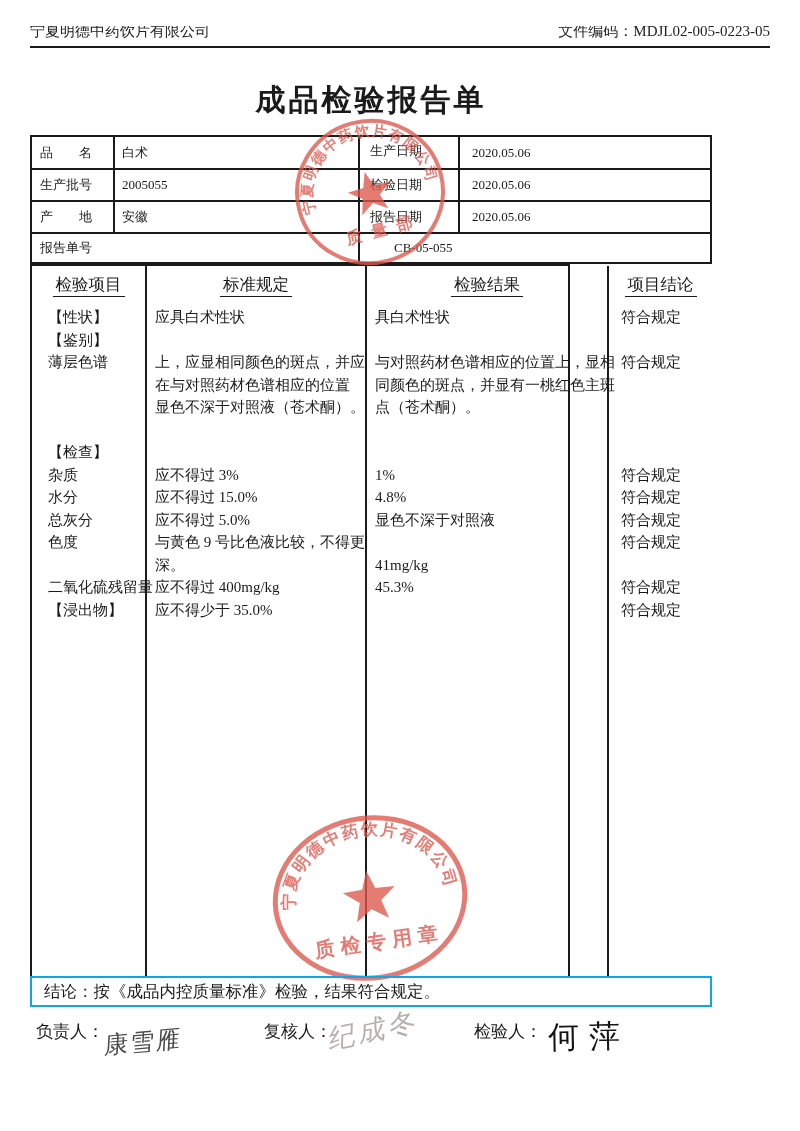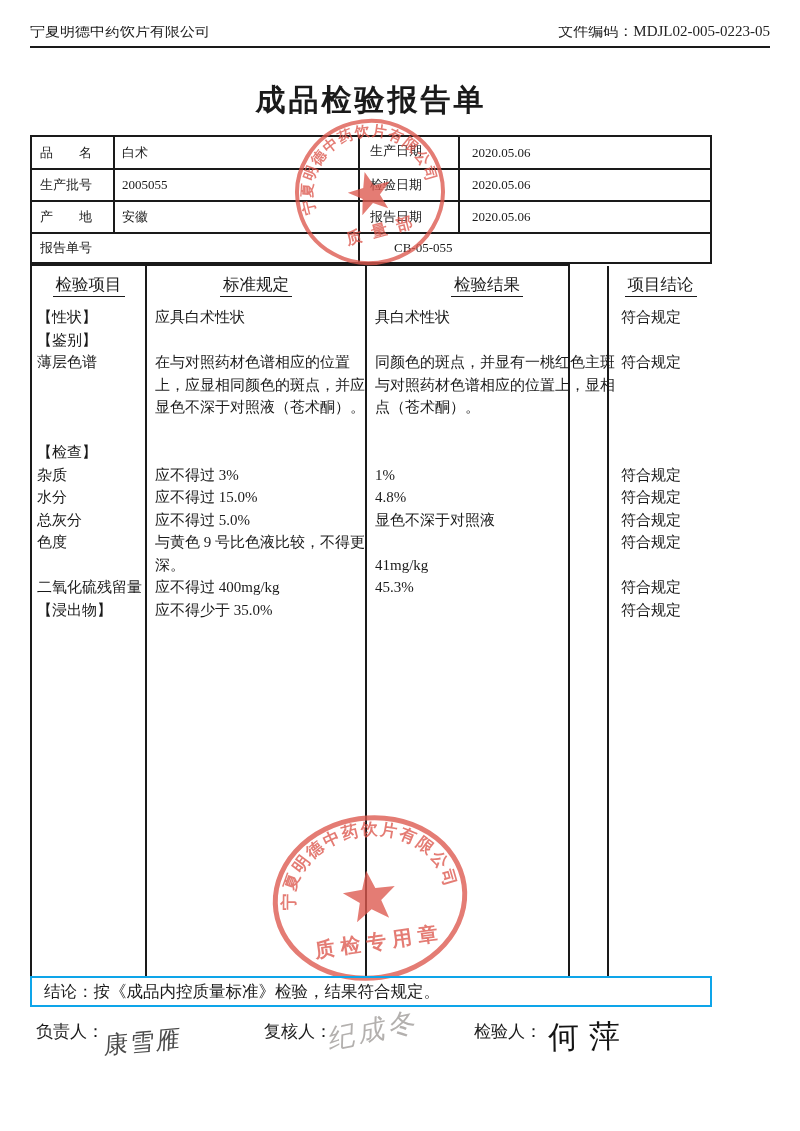--- a/index.html
+++ b/index.html
@@ -91,57 +91,57 @@
 <div class="main-table">
   <div class="vline" style="left:113px"></div>
   <div class="vline" style="left:333px"></div>
   <div class="vline" style="left:575px"></div>
 
   <div class="thead" style="left:0;     width:113px"><span>检验项目</span></div>
   <div class="thead" style="left:115px; width:218px"><span>标准规定</span></div>
   <div class="thead" style="left:335px; width:240px"><span>检验结果</span></div>
   <div class="thead" style="left:577px; width:103px"><span>项目结论</span></div>
 
-  <div class="tcol" style="left:5px;   width:105px">
+  <div class="tcol" style="left:16px;   width:105px">
       <div class="tline">【性状】</div>
       <div class="tline">【鉴别】</div>
       <div class="tline">薄层色谱</div>
       <div class="tline">&nbsp;</div>
       <div class="tline">&nbsp;</div>
       <div class="tline">&nbsp;</div>
       <div class="tline">【检查】</div>
       <div class="tline">杂质</div>
       <div class="tline">水分</div>
       <div class="tline">总灰分</div>
       <div class="tline">色度</div>
       <div class="tline">&nbsp;</div>
       <div class="tline">二氧化硫残留量</div>
       <div class="tline">【浸出物】</div>
     </div>
   <div class="tcol" style="left:123px; width:210px">
       <div class="tline">应具白术性状</div>
       <div class="tline">&nbsp;</div>
+      <div class="tline">上，应显相同颜色的斑点，并应</div>
       <div class="tline">在与对照药材色谱相应的位置</div>
-      <div class="tline">上，应显相同颜色的斑点，并应</div>
       <div class="tline">显色不深于对照液（苍术酮）。</div>
       <div class="tline">&nbsp;</div>
       <div class="tline">&nbsp;</div>
       <div class="tline">应不得过 3%</div>
       <div class="tline">应不得过 15.0%</div>
       <div class="tline">应不得过 5.0%</div>
       <div class="tline">与黄色 9 号比色液比较，不得更</div>
       <div class="tline">深。</div>
       <div class="tline">应不得过 400mg/kg</div>
       <div class="tline">应不得少于 35.0%</div>
     </div>
   <div class="tcol" style="left:343px; width:232px">
       <div class="tline">具白术性状</div>
       <div class="tline">&nbsp;</div>
+      <div class="tline">与对照药材色谱相应的位置上，显相</div>
       <div class="tline">同颜色的斑点，并显有一桃红色主斑</div>
-      <div class="tline">与对照药材色谱相应的位置上，显相</div>
       <div class="tline">点（苍术酮）。</div>
       <div class="tline">&nbsp;</div>
       <div class="tline">&nbsp;</div>
       <div class="tline">1%</div>
       <div class="tline">4.8%</div>
       <div class="tline">显色不深于对照液</div>
       <div class="tline">&nbsp;</div>
       <div class="tline">41mg/kg</div>
       <div class="tline">45.3%</div>
     </div>

